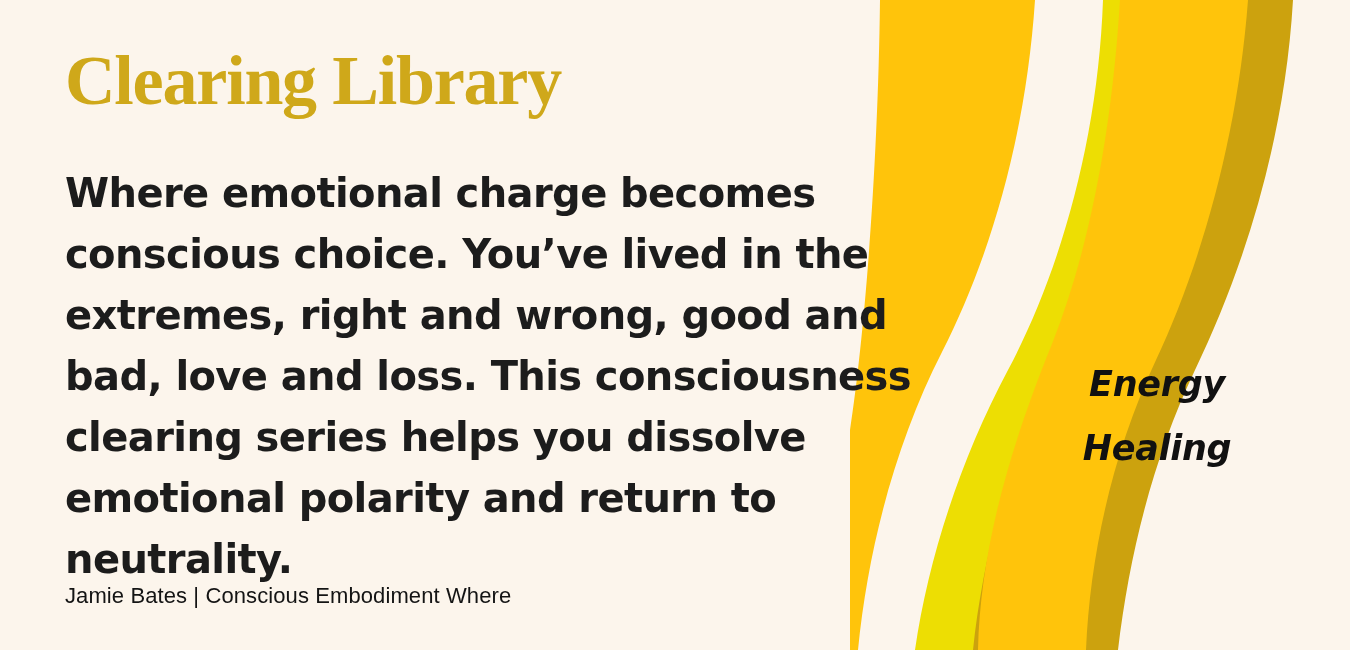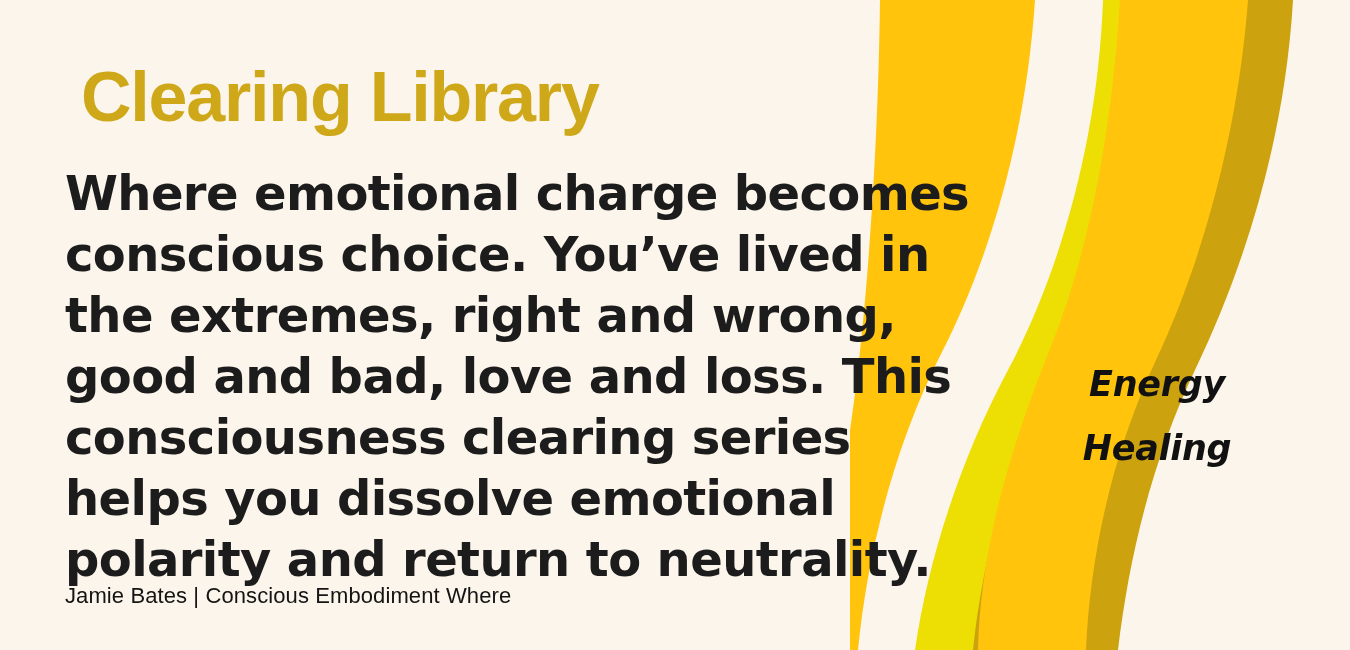--- a/index.html
+++ b/index.html
@@ -44,38 +44,38 @@
     left: 65px;
     top: 0;
     width: 930px;
     height: 650px;
   }
 
   .page-title {
     position: absolute;
     left: 0;
     top: 46px;
-    margin: 16px;
-    font-family: Liberation Sans, sans-serif;
+    margin: 0;
+    font-family: Liberation Serif, serif;
     font-size: 70px;
     font-weight: bold;
     letter-spacing: -1.2px;
     line-height: 1;
     color: #CFA81A;
     white-space: nowrap;
   }
 
   .body-copy {
     position: absolute;
     left: 0;
     top: 163px;
     width: 925px;
     margin: 0;
     font-family: "DejaVu Sans", sans-serif;
-    font-size: 48px;
+    font-size: 40px;
     font-weight: bold;
     line-height: 61px;
     letter-spacing: -0.6px;
     color: #1C1C1C;
   }
 
   .byline {
     position: absolute;
     left: 0;
     top: 583px;

